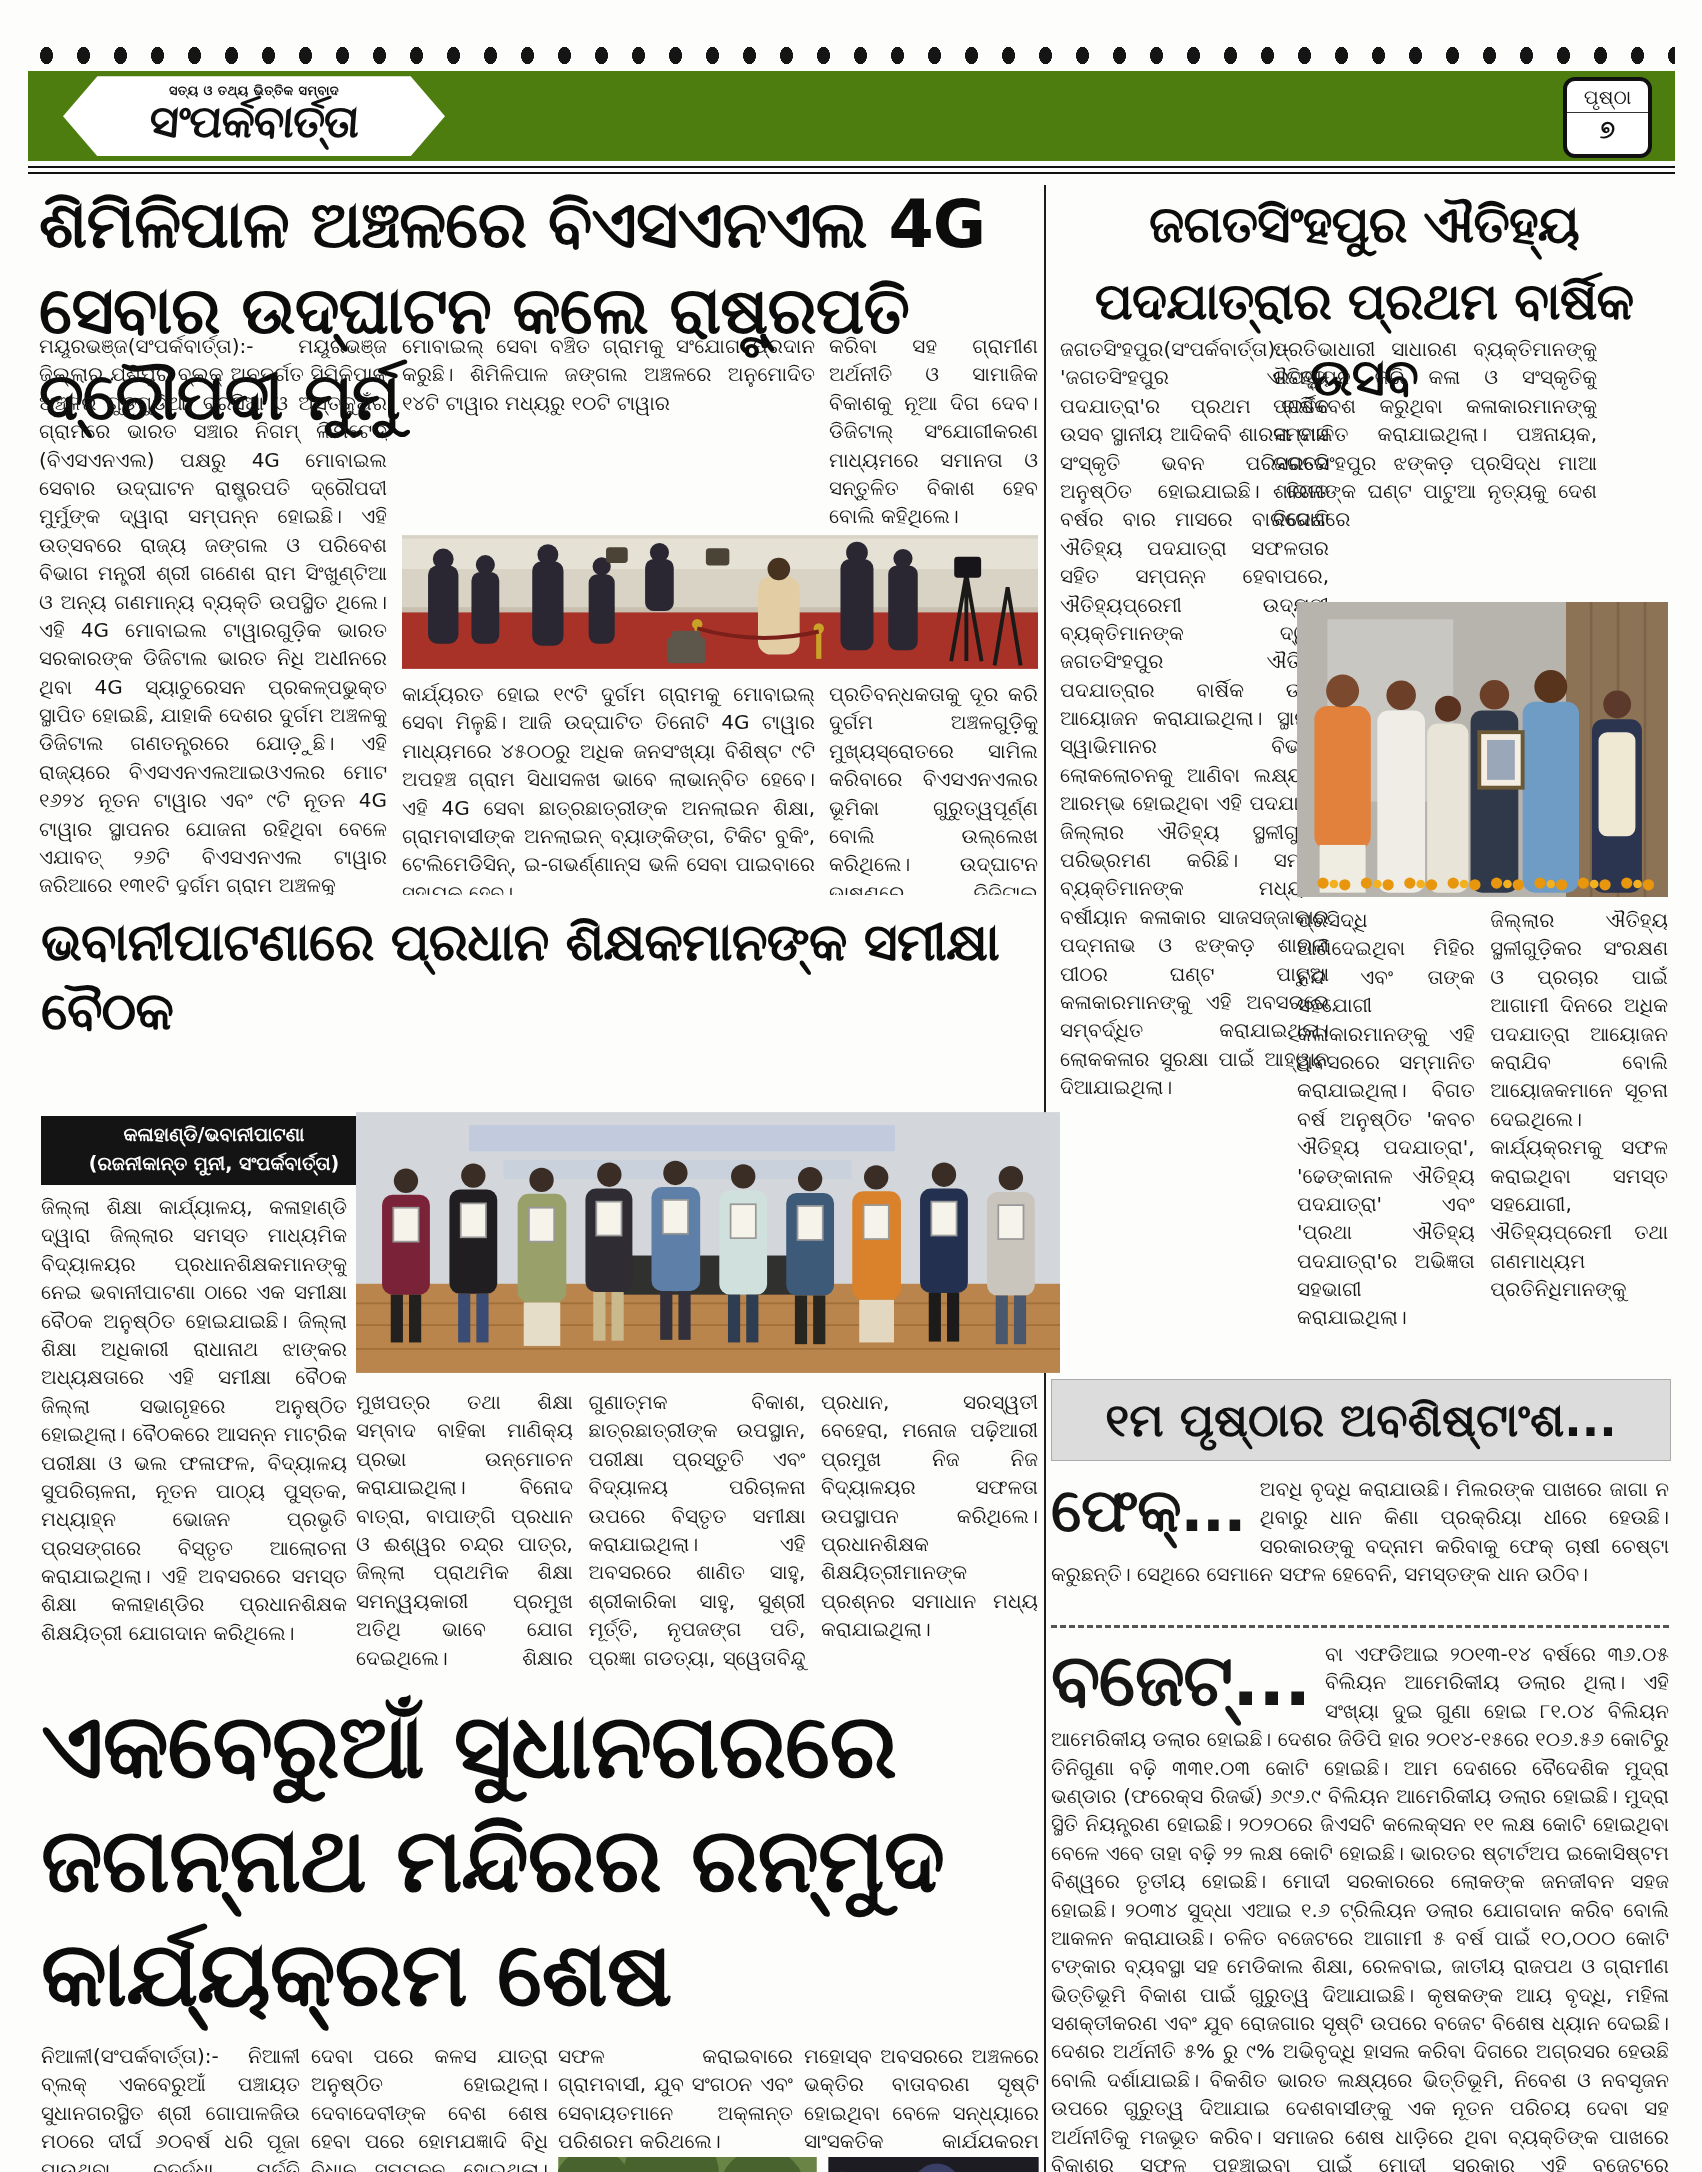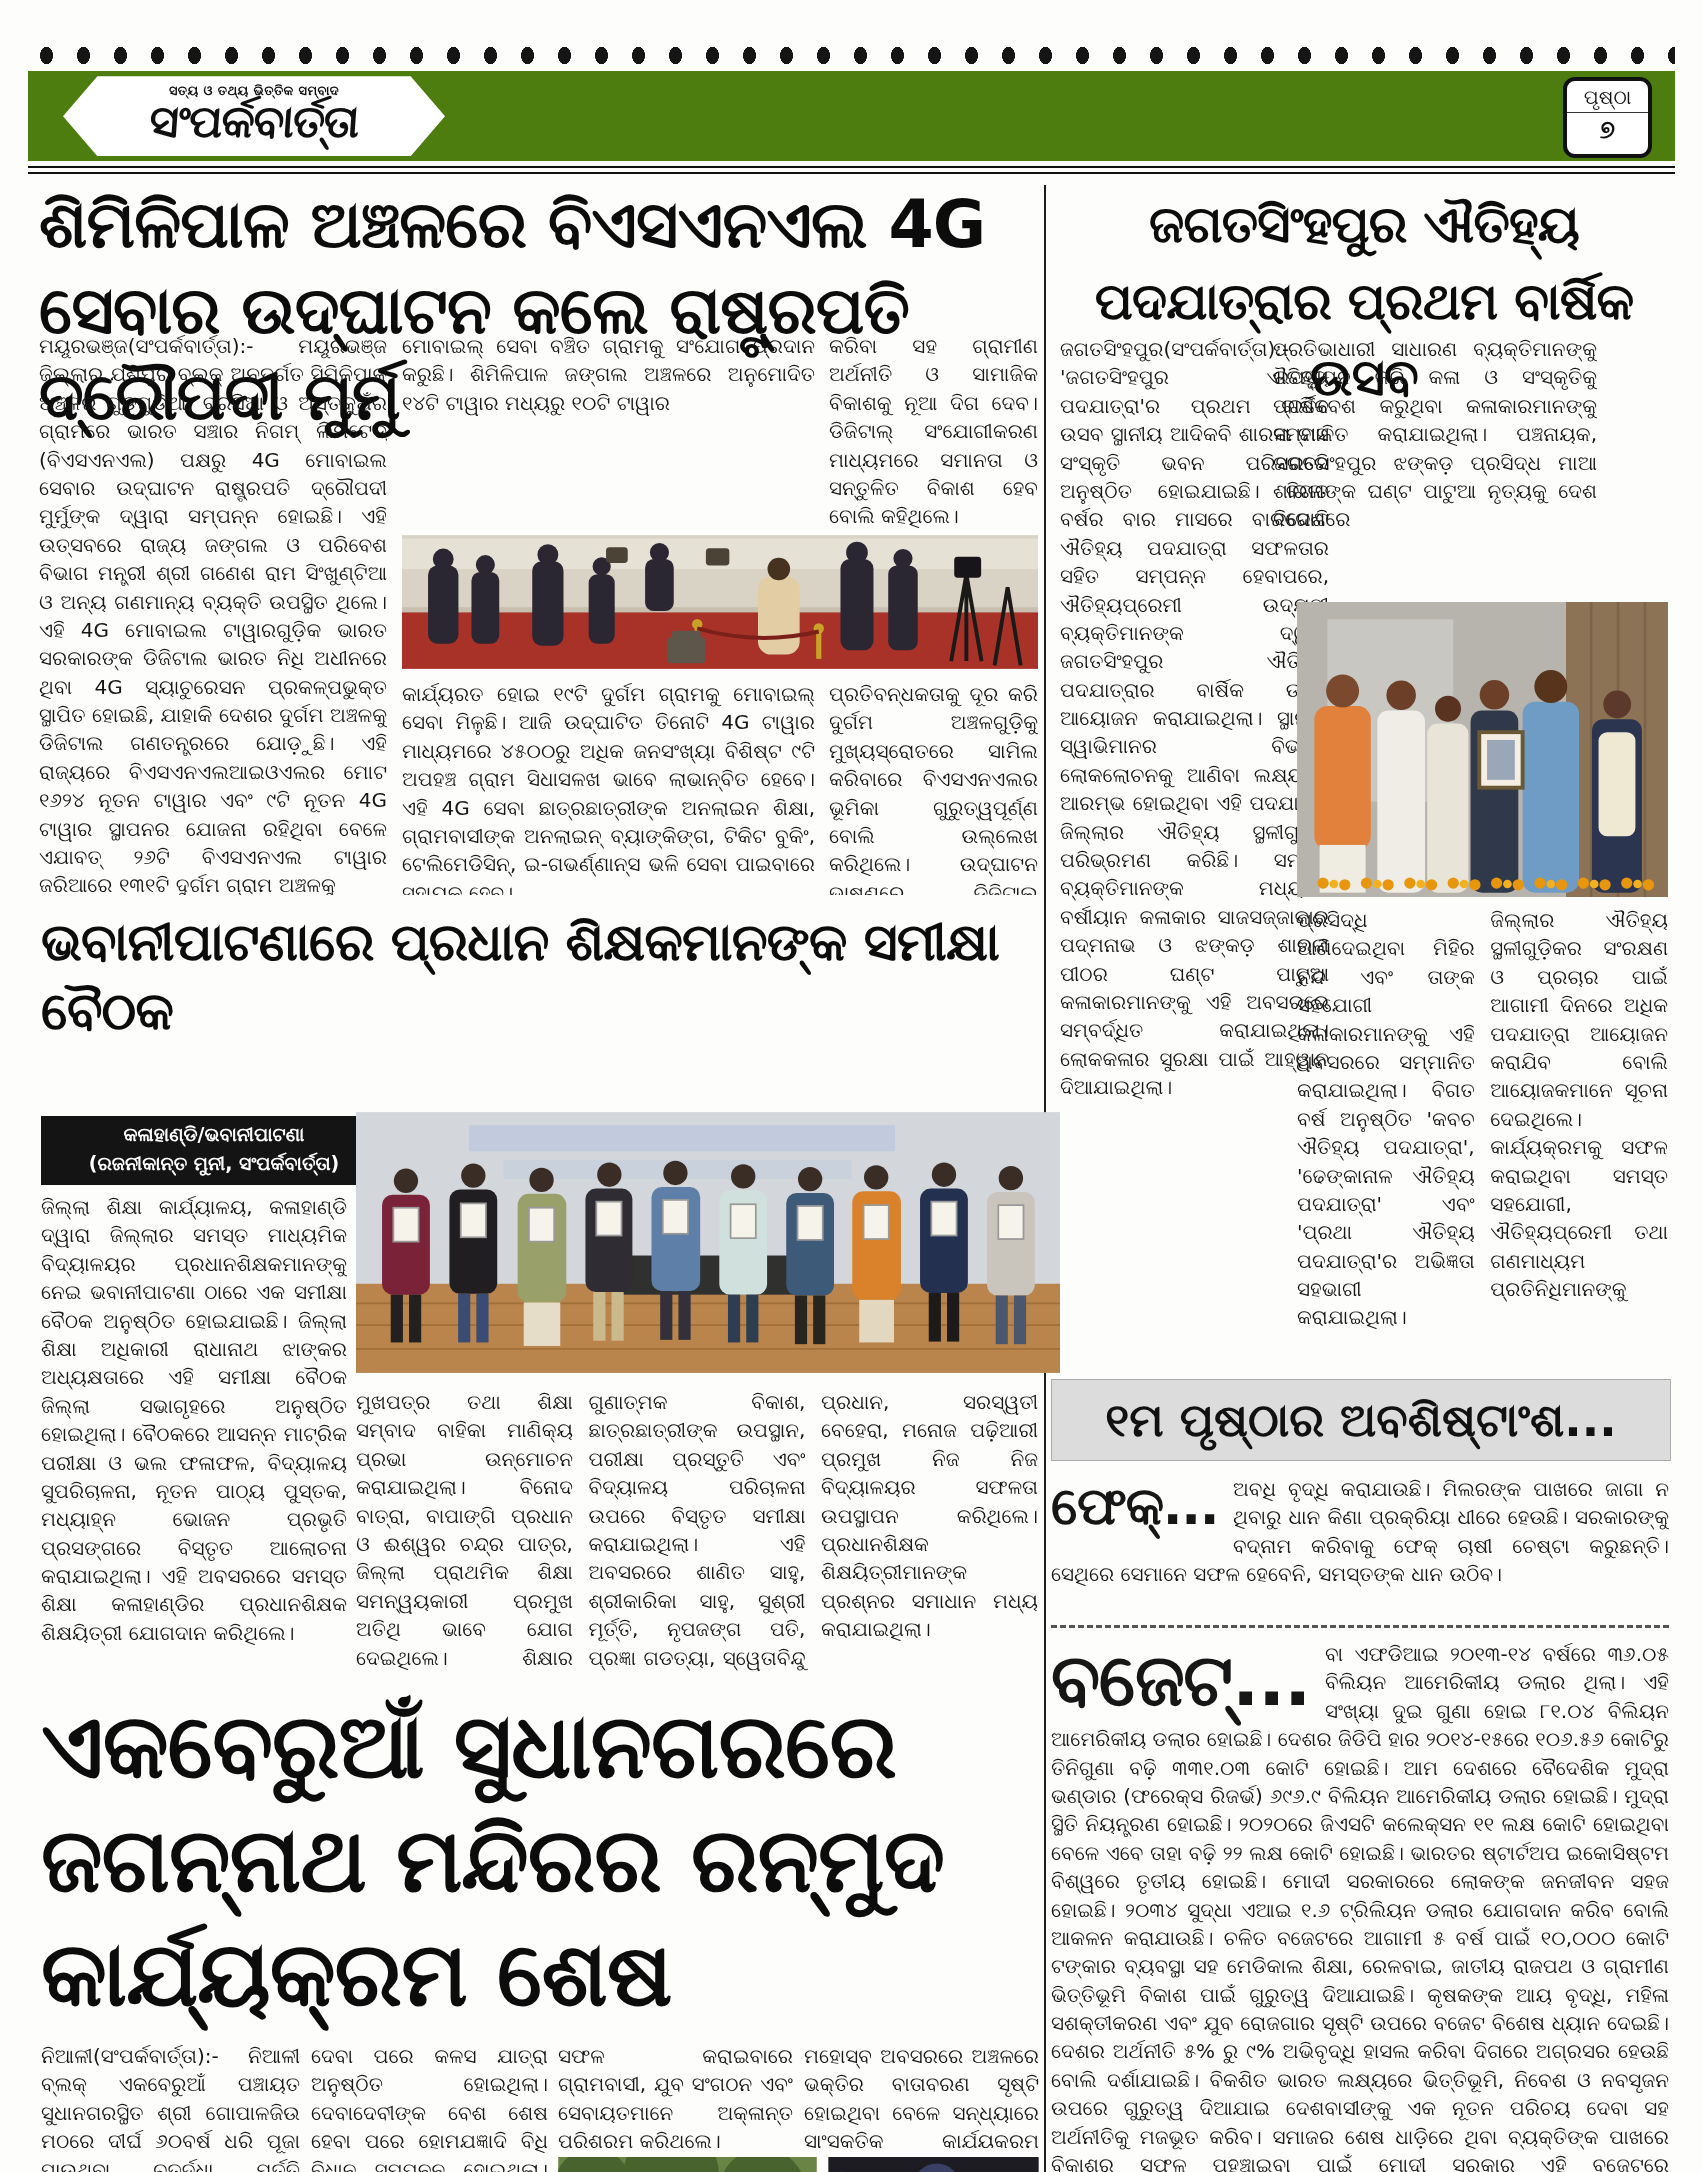--- a/index.html
+++ b/index.html
@@ -263,21 +263,21 @@
           <rect x="62" y="298" width="28" height="112" fill="#4a586e"></rect>
         </g>
     </g>
   </svg>
 
   <div class="abs body-text cols3" style="left:356px;top:1388px;width:682px;height:289px;">ମୁଖପତ୍ର ତଥା ଶିକ୍ଷା ସମ୍ବାଦ ବାହିକା ମାଣିକ୍ୟ ପ୍ରଭା ଉନ୍ମୋଚନ କରାଯାଇଥିଲା। ବିନୋଦ ବାତ୍ରା, ବାପାଙ୍ଗି ପ୍ରଧାନ ଓ ଈଶ୍ୱର ଚନ୍ଦ୍ର ପାତ୍ର, ଜିଲ୍ଲା ପ୍ରାଥମିକ ଶିକ୍ଷା ସମନ୍ୱୟକାରୀ ପ୍ରମୁଖ ଅତିଥି ଭାବେ ଯୋଗ ଦେଇଥିଲେ। ଶିକ୍ଷାର ଗୁଣାତ୍ମକ ବିକାଶ, ଛାତ୍ରଛାତ୍ରୀଙ୍କ ଉପସ୍ଥାନ, ପରୀକ୍ଷା ପ୍ରସ୍ତୁତି ଏବଂ ବିଦ୍ୟାଳୟ ପରିଚାଳନା ଉପରେ ବିସ୍ତୃତ ସମୀକ୍ଷା କରାଯାଇଥିଲା। ଏହି ଅବସରରେ ଶାଣିତ ସାହୁ, ଶ୍ରୀକାରିକା ସାହୁ, ସୁଶ୍ରୀ ମୂର୍ତ୍ତି, ନୃପଜଙ୍ଗ ପତି, ପ୍ରଜ୍ଞା ଗଡତ୍ୟା, ସ୍ୱେତାବିନ୍ଦୁ ପ୍ରଧାନ, ସରସ୍ୱତୀ ବେହେରା, ମନୋଜ ପଢ଼ିଆରୀ ପ୍ରମୁଖ ନିଜ ନିଜ ବିଦ୍ୟାଳୟର ସଫଳତା ଉପସ୍ଥାପନ କରିଥିଲେ। ପ୍ରଧାନଶିକ୍ଷକ ଶିକ୍ଷୟିତ୍ରୀମାନଙ୍କ ପ୍ରଶ୍ନର ସମାଧାନ ମଧ୍ୟ କରାଯାଇଥିଲା।</div>
 
   <div class="abs greybar" style="left:1051px;top:1379px;width:618px;height:80px;font-size:46px;line-height:80px;">୧ମ ପୃଷ୍ଠାର ଅବଶିଷ୍ଟାଂଶ...</div>
 
   <div class="abs body-text" style="left:1051px;top:1475px;width:618px;height:139px;">
-    <span class="lead" style="font-size:52px;">ଫେକ୍...</span>
+    <span class="lead" style="font-size:60px;">ଫେକ୍...</span>
     <span>ଅବଧି ବୃଦ୍ଧି କରାଯାଉଛି। ମିଲରଙ୍କ ପାଖରେ ଜାଗା ନ ଥିବାରୁ ଧାନ କିଣା ପ୍ରକ୍ରିୟା ଧୀରେ ହେଉଛି। ସରକାରଙ୍କୁ ବଦ୍‌ନାମ କରିବାକୁ ଫେକ୍ ଚାଷୀ ଚେଷ୍ଟା କରୁଛନ୍ତି। ସେଥିରେ ସେମାନେ ସଫଳ ହେବେନି, ସମସ୍ତଙ୍କ ଧାନ ଉଠିବ।</span>
   </div>
   <div class="abs dashrule" style="left:1051px;top:1625px;width:618px;"></div>
 
   <div class="abs body-text" style="left:1051px;top:1640px;width:618px;height:832px;">
     <span class="lead" style="font-size:72px;">ବଜେଟ୍...</span>
     <span>ବା ଏଫଡିଆଇ ୨୦୧୩-୧୪ ବର୍ଷରେ ୩୬.୦୫ ବିଲିୟନ ଆମେରିକୀୟ ଡଲାର ଥିଲା। ଏହି ସଂଖ୍ୟା ଦୁଇ ଗୁଣା ହୋଇ ୮୧.୦୪ ବିଲିୟନ ଆମେରିକୀୟ ଡଲାର ହୋଇଛି। ଦେଶର ଜିଡିପି ହାର ୨୦୧୪-୧୫ରେ ୧୦୬.୫୬ କୋଟିରୁ ତିନିଗୁଣା ବଢ଼ି ୩୩୧.୦୩ କୋଟି ହୋଇଛି। ଆମ ଦେଶରେ ବୈଦେଶିକ ମୁଦ୍ରା ଭଣ୍ଡାର (ଫରେକ୍ସ ରିଜର୍ଭ) ୬୯୬.୯ ବିଲିୟନ ଆମେରିକୀୟ ଡଲାର ହୋଇଛି। ମୁଦ୍ରା ସ୍ଥିତି ନିୟନ୍ତ୍ରଣ ହୋଇଛି। ୨୦୨୦ରେ ଜିଏସଟି କଲେକ୍ସନ ୧୧ ଲକ୍ଷ କୋଟି ହୋଇଥିବା ବେଳେ ଏବେ ତାହା ବଢ଼ି ୨୨ ଲକ୍ଷ କୋଟି ହୋଇଛି। ଭାରତର ଷ୍ଟାର୍ଟଅପ ଇକୋସିଷ୍ଟମ ବିଶ୍ୱରେ ତୃତୀୟ ହୋଇଛି। ମୋଦୀ ସରକାରରେ ଲୋକଙ୍କ ଜନଜୀବନ ସହଜ ହୋଇଛି। ୨୦୩୪ ସୁଦ୍ଧା ଏଆଇ ୧.୬ ଟ୍ରିଲିୟନ ଡଲାର ଯୋଗଦାନ କରିବ ବୋଲି ଆକଳନ କରାଯାଉଛି। ଚଳିତ ବଜେଟରେ ଆଗାମୀ ୫ ବର୍ଷ ପାଇଁ ୧୦,୦୦୦ କୋଟି ଟଙ୍କାର ବ୍ୟବସ୍ଥା ସହ ମେଡିକାଲ ଶିକ୍ଷା, ରେଳବାଇ, ଜାତୀୟ ରାଜପଥ ଓ ଗ୍ରାମୀଣ ଭିତ୍ତିଭୂମି ବିକାଶ ପାଇଁ ଗୁରୁତ୍ୱ ଦିଆଯାଇଛି। କୃଷକଙ୍କ ଆୟ ବୃଦ୍ଧି, ମହିଳା ସଶକ୍ତୀକରଣ ଏବଂ ଯୁବ ରୋଜଗାର ସୃଷ୍ଟି ଉପରେ ବଜେଟ ବିଶେଷ ଧ୍ୟାନ ଦେଇଛି। ଦେଶର ଅର୍ଥନୀତି ୫% ରୁ ୯% ଅଭିବୃଦ୍ଧି ହାସଲ କରିବା ଦିଗରେ ଅଗ୍ରସର ହେଉଛି ବୋଲି ଦର୍ଶାଯାଇଛି। ବିକଶିତ ଭାରତ ଲକ୍ଷ୍ୟରେ ଭିତ୍ତିଭୂମି, ନିବେଶ ଓ ନବସୃଜନ ଉପରେ ଗୁରୁତ୍ୱ ଦିଆଯାଇ ଦେଶବାସୀଙ୍କୁ ଏକ ନୂତନ ପରିଚୟ ଦେବା ସହ ଅର୍ଥନୀତିକୁ ମଜଭୂତ କରିବ। ସମାଜର ଶେଷ ଧାଡ଼ିରେ ଥିବା ବ୍ୟକ୍ତିଙ୍କ ପାଖରେ ବିକାଶର ସୁଫଳ ପହଞ୍ଚାଇବା ପାଇଁ ମୋଦୀ ସରକାର ଏହି ବଜେଟରେ ପ୍ରତିଶ୍ରୁତିବଦ୍ଧତା ପ୍ରକାଶ କରିଛନ୍ତି।</span>
   </div>
 
   <div class="abs h-big" style="left:41px;top:1690px;width:997px;height:343px;font-size:89px;line-height:1.28;">ଏକବେରୁଆଁ ସୁଧାନଗରରେ ଜଗନ୍ନାଥ ମନ୍ଦିରର ରନ୍ମୁଦ କାର୍ଯ୍ୟକ୍ରମ ଶେଷ</div>

